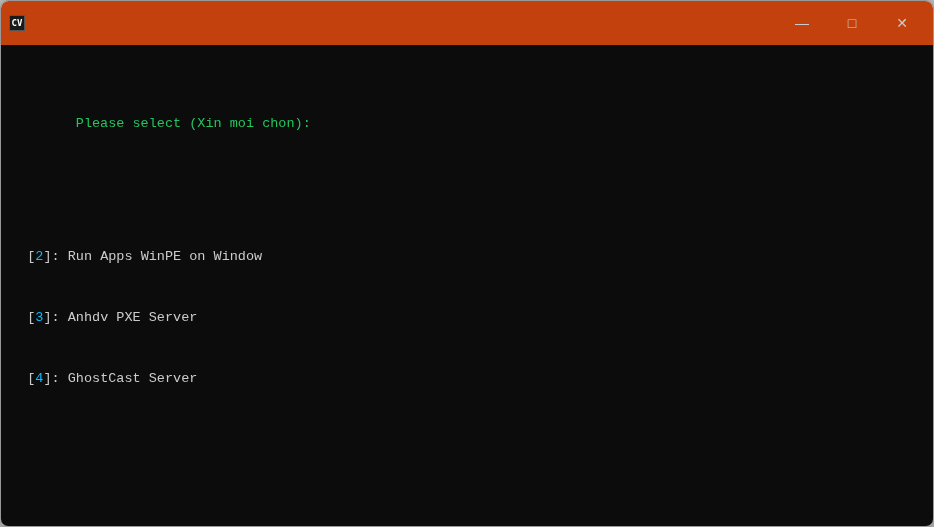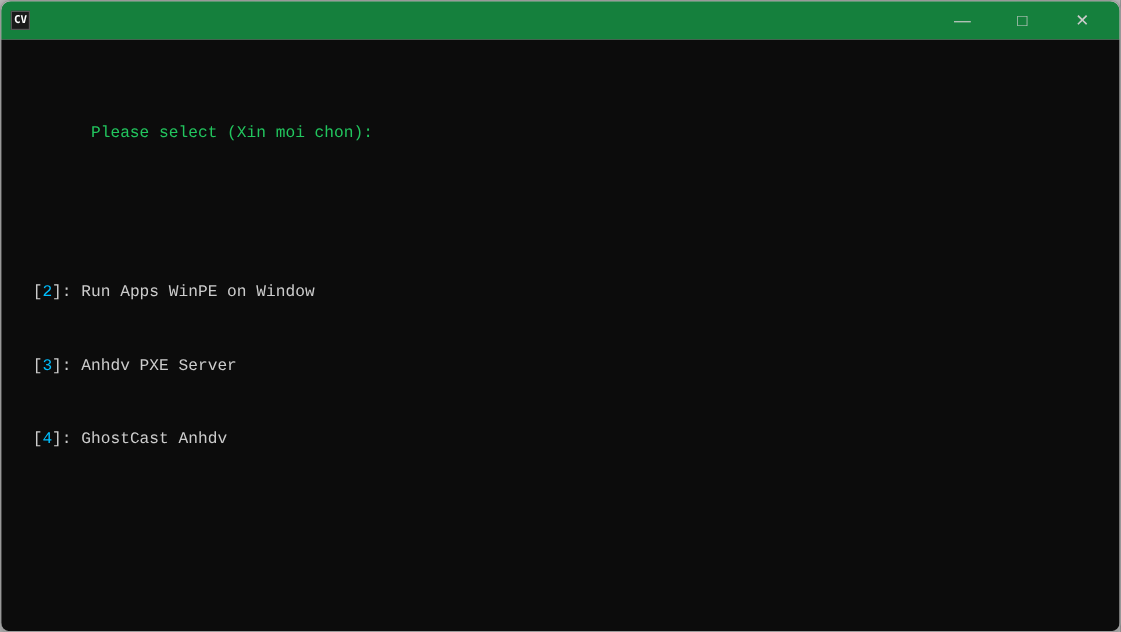--- a/index.html
+++ b/index.html
@@ -22,22 +22,22 @@
       height: 527px;
       display: flex;
       flex-direction: column;
       border: 1px solid #999;
       border-radius: 8px;
       overflow: hidden;
       box-shadow: 0 2px 10px rgba(0,0,0,0.4);
     }
 
     .title-bar {
-      background: #15803d;
-      height: 32px;
+      background: #c2410c;
+      height: 44px;
       display: flex;
       align-items: center;
       justify-content: space-between;
       padding: 0 8px;
       flex-shrink: 0;
       border-radius: 8px 8px 0 0;
     }
 
     .title-bar-left {
       display: flex;
@@ -143,19 +143,19 @@
   </div>
 
   <div class="terminal-body">
     <div class="terminal-content">
       <div class="menu-header">
         <span>Please select (Xin moi chon):</span>
       </div>
       <div style="margin-top: 12px;">
         <div class="menu-item">  <span class="bracket">[</span><span class="number">2</span><span class="bracket">]</span><span class="text">: Run Apps WinPE on Window</span></div>
         <div class="menu-item">  <span class="bracket">[</span><span class="number">3</span><span class="bracket">]</span><span class="text">: Anhdv PXE Server</span></div>
-        <div class="menu-item">  <span class="bracket">[</span><span class="number">4</span><span class="bracket">]</span><span class="text">: GhostCast Anhdv</span></div>
+        <div class="menu-item">  <span class="bracket">[</span><span class="number">4</span><span class="bracket">]</span><span class="text">: GhostCast Server</span></div>
         
       </div>
       
     </div>
   </div>
 </div>
 
 </body></html>

